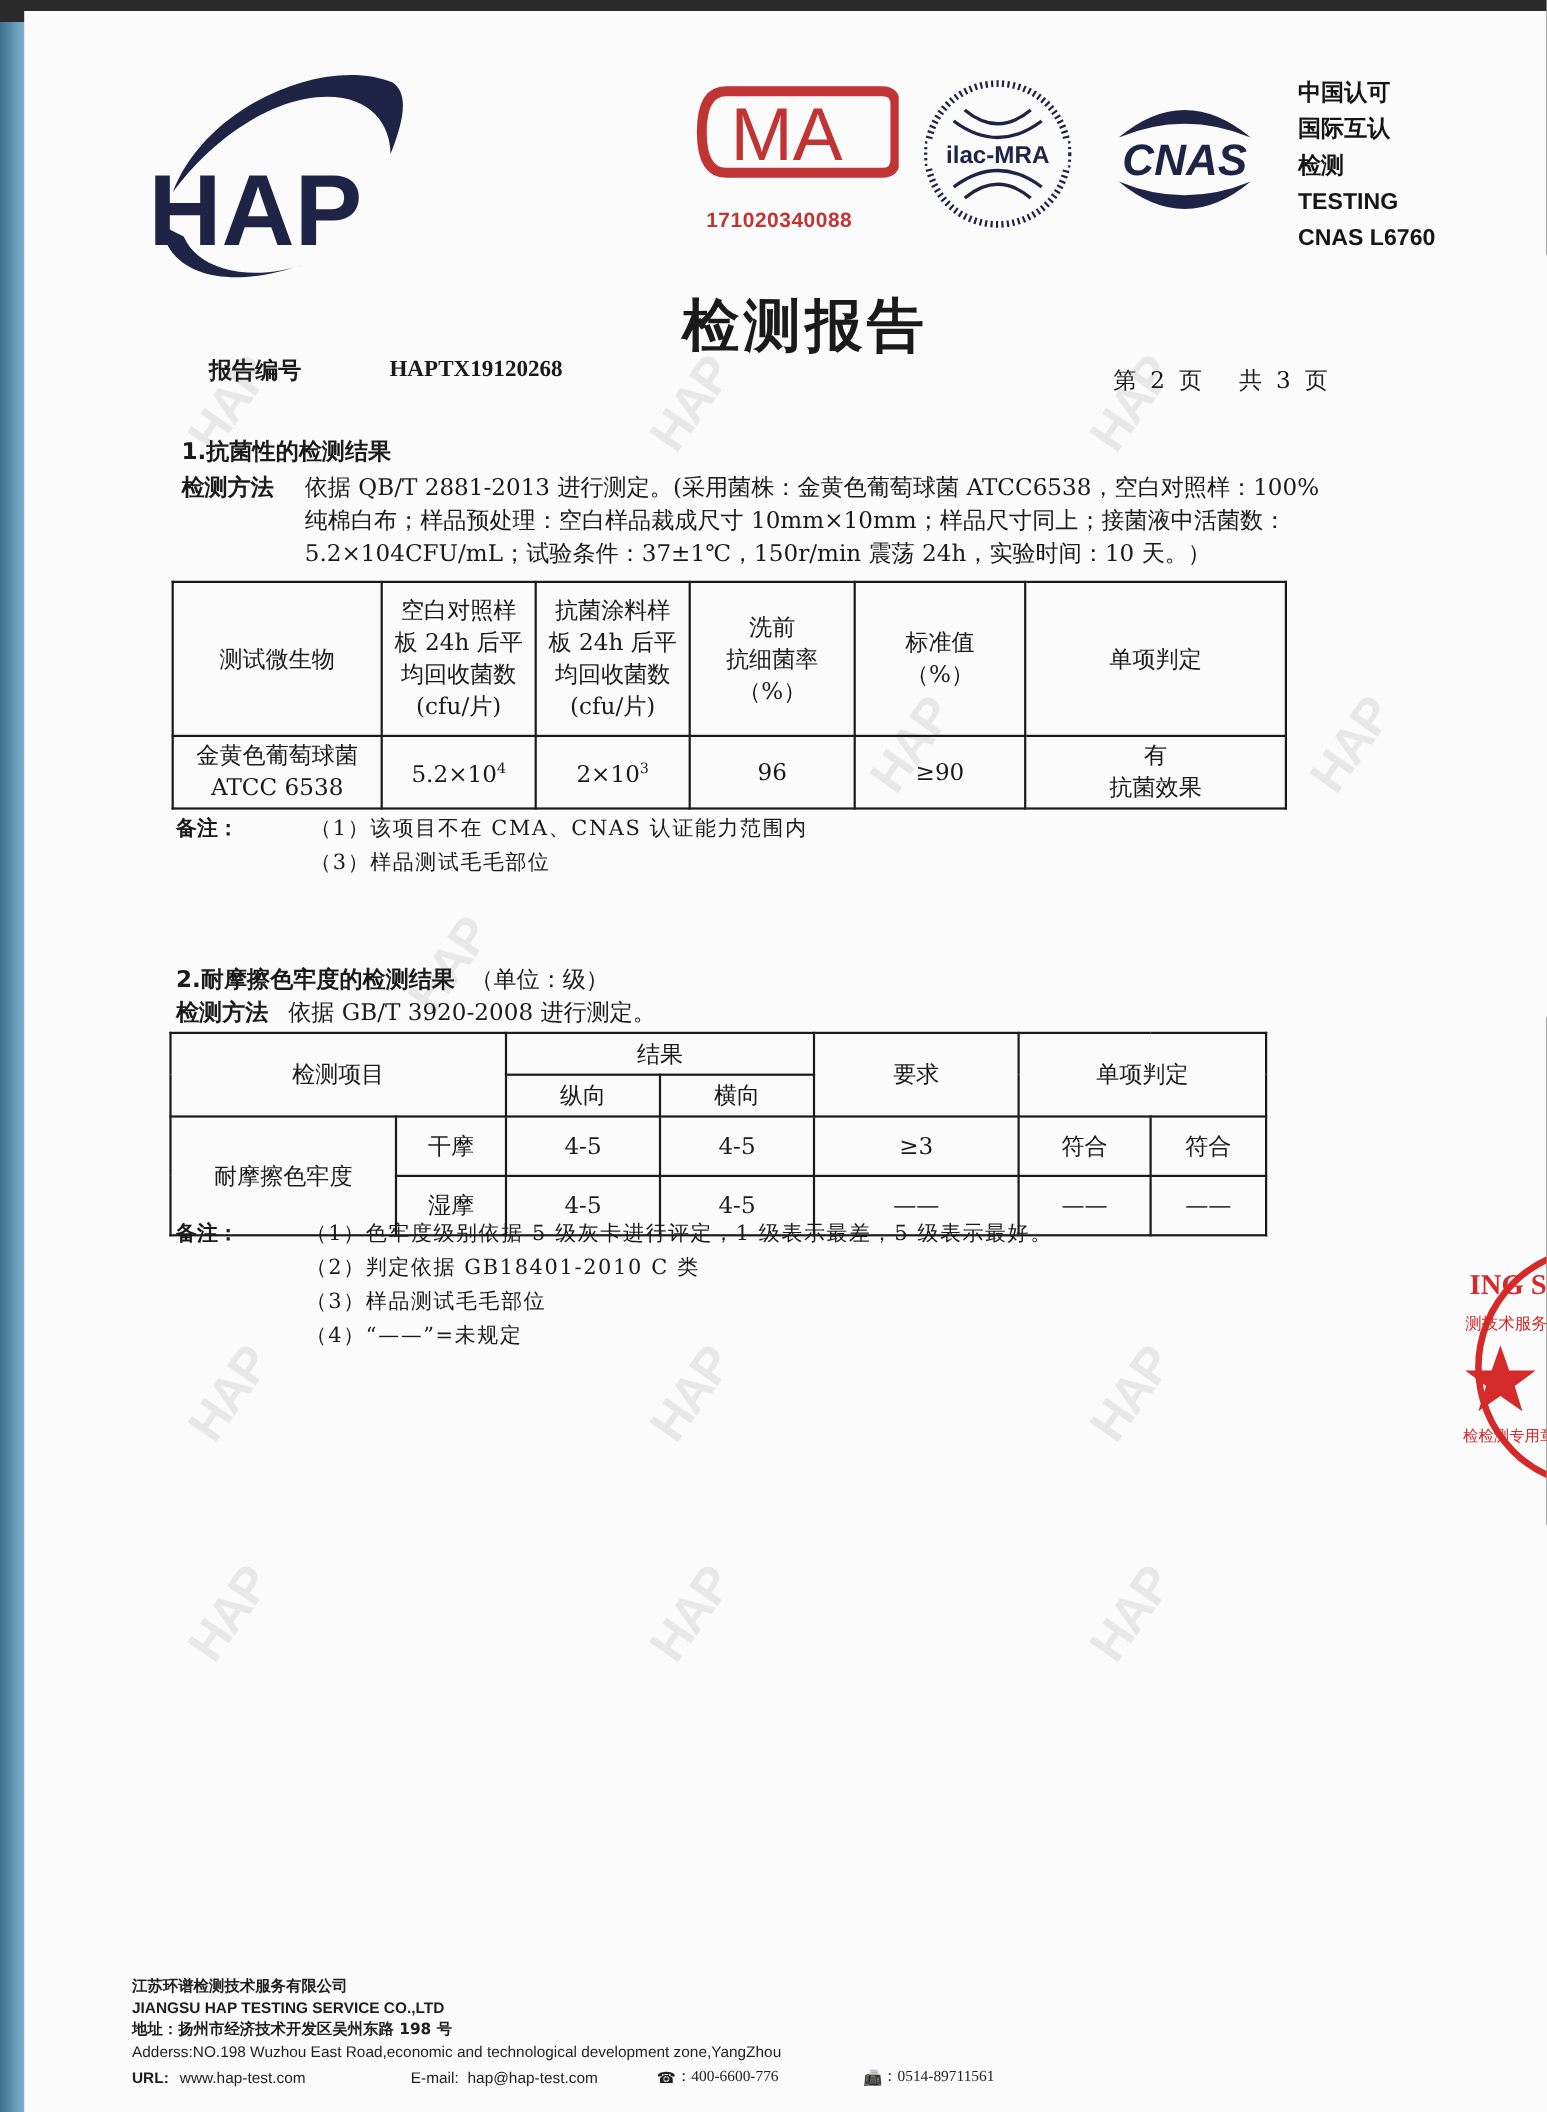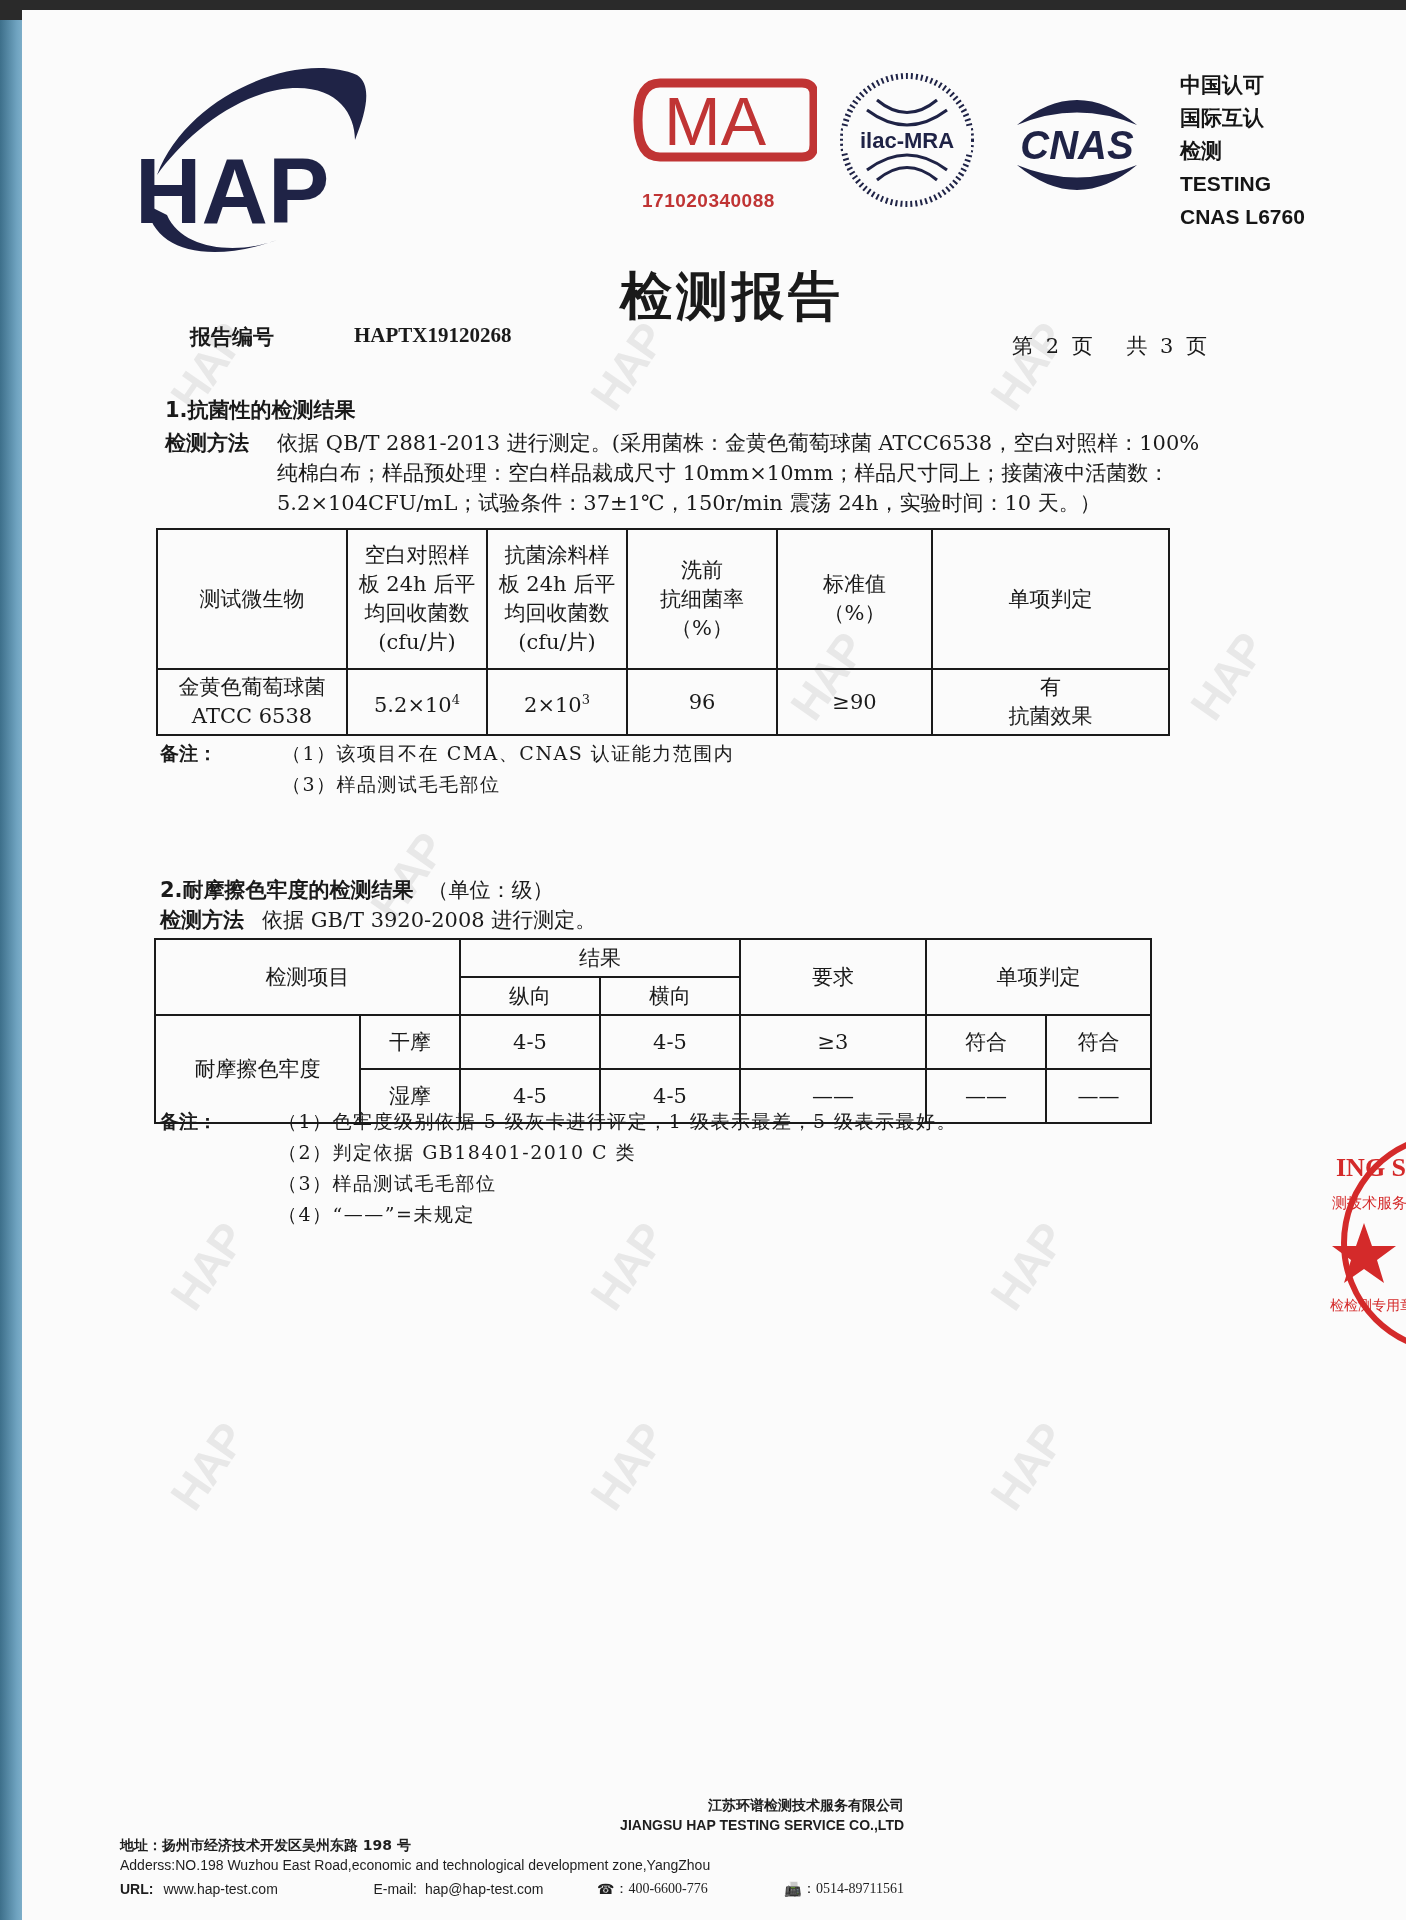--- a/index.html
+++ b/index.html
@@ -34,21 +34,21 @@
   .report-no-value { left: 332px; top: 313px; font-size: 21px; font-weight: bold; font-family: "Liberation Serif", serif; }
   .page-info { left: 990px; top: 322px; font-size: 21px; word-spacing: 6px; }
   .sec-title { font-size: 21px; font-weight: bold; font-family: "DejaVu Sans", sans-serif; }
   .method { font-size: 21px; line-height: 30px; }
   .method b { font-family: "DejaVu Sans", sans-serif; }
   table.t { position: absolute; border-collapse: collapse; font-size: 21px; }
   table.t td { border: 2px solid #1a1a1a; text-align: center; vertical-align: middle; padding: 2px 4px; line-height: 29px; }
   .notes { font-size: 19px; line-height: 31px; letter-spacing: 1.5px; }
   .notes .lbl { font-family: "DejaVu Sans", sans-serif; font-weight: bold; letter-spacing: 0; }
   .footer { left: 98px; top: 1785px; font-family: "Liberation Sans", sans-serif; font-size: 14px; line-height: 20px; color: #1e1e1e; }
-  .footer .b { font-weight: bold; text-align: right; }
+  .footer .b { font-weight: bold; }
   .seal { left: 1300px; top: 1118px; width: 106px; height: 230px; }
 </style>
 </head>
 <body>
 
 <div class="edge-blue"></div>
 
 <div class="page">
 
   <div class="watermark" style="left:140px;top:330px">HAP</div>

